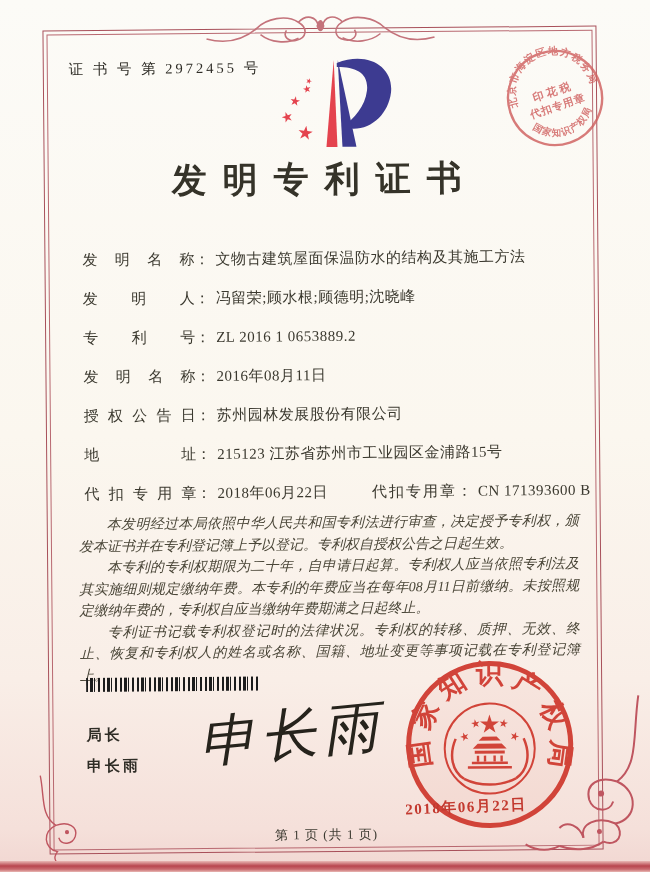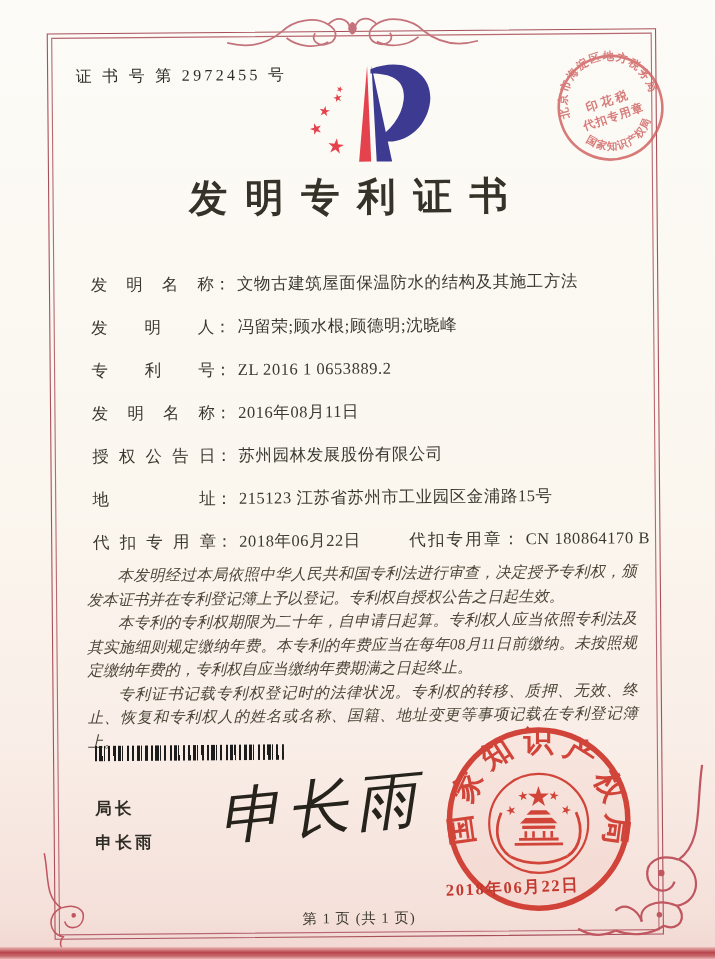--- a/index.html
+++ b/index.html
@@ -191,21 +191,21 @@
       <div class="row">
         <span class="lbl">发明名称</span><span class="colon">：</span><span class="val">2016年08月11日</span>
       </div>
       <div class="row">
         <span class="lbl">授权公告日</span><span class="colon">：</span><span class="val">苏州园林发展股份有限公司</span>
       </div>
       <div class="row">
         <span class="lbl">地址</span><span class="colon">：</span><span class="val">215123 江苏省苏州市工业园区金浦路15号</span>
       </div>
       <div class="row">
-        <span class="lbl">代扣专用章</span><span class="colon">：</span><span class="val">2018年06月22日</span><span class="pair2"><span class="lbl2">代扣专用章</span><span class="colon">：</span><span class="val">CN 180864170 B</span></span>
+        <span class="lbl">代扣专用章</span><span class="colon">：</span><span class="val">2018年06月22日</span><span class="pair2"><span class="lbl2">代扣专用章</span><span class="colon">：</span><span class="val">CN 171393600 B</span></span>
       </div>
     </div>
 
     <div class="paras">
       <p>本发明经过本局依照中华人民共和国专利法进行审查，决定授予专利权，颁发本证书并在专利登记簿上予以登记。专利权自授权公告之日起生效。</p>
       <p>本专利的专利权期限为二十年，自申请日起算。专利权人应当依照专利法及其实施细则规定缴纳年费。本专利的年费应当在每年08月11日前缴纳。未按照规定缴纳年费的，专利权自应当缴纳年费期满之日起终止。</p>
       <p>专利证书记载专利权登记时的法律状况。专利权的转移、质押、无效、终止、恢复和专利权人的姓名或名称、国籍、地址变更等事项记载在专利登记簿上。</p>
     </div>
 
     <div class="barcode"></div>

